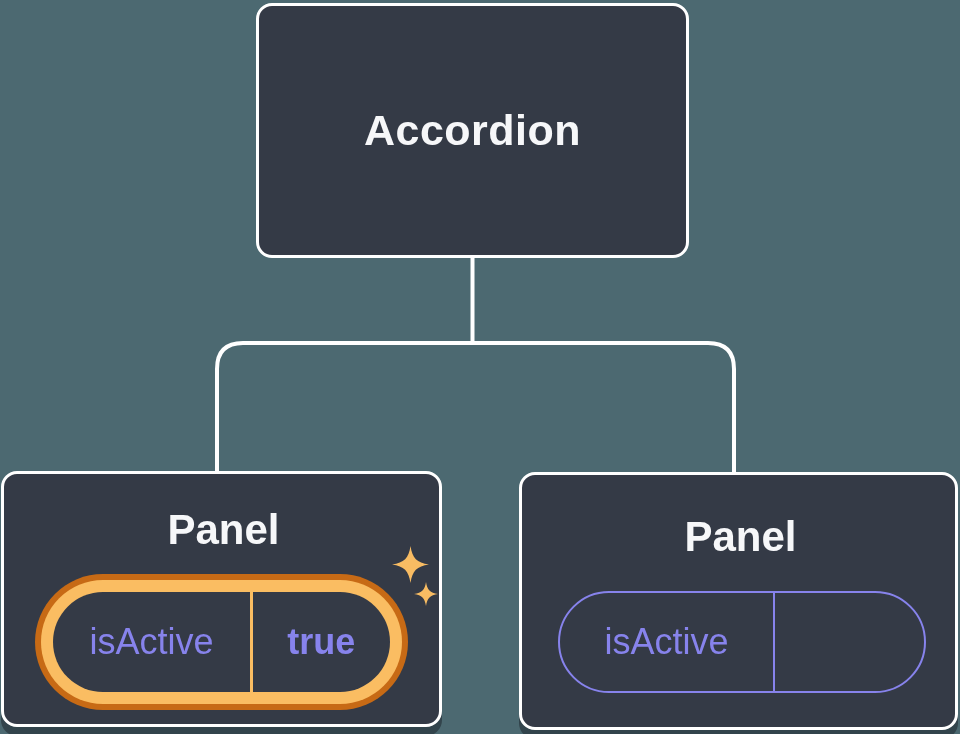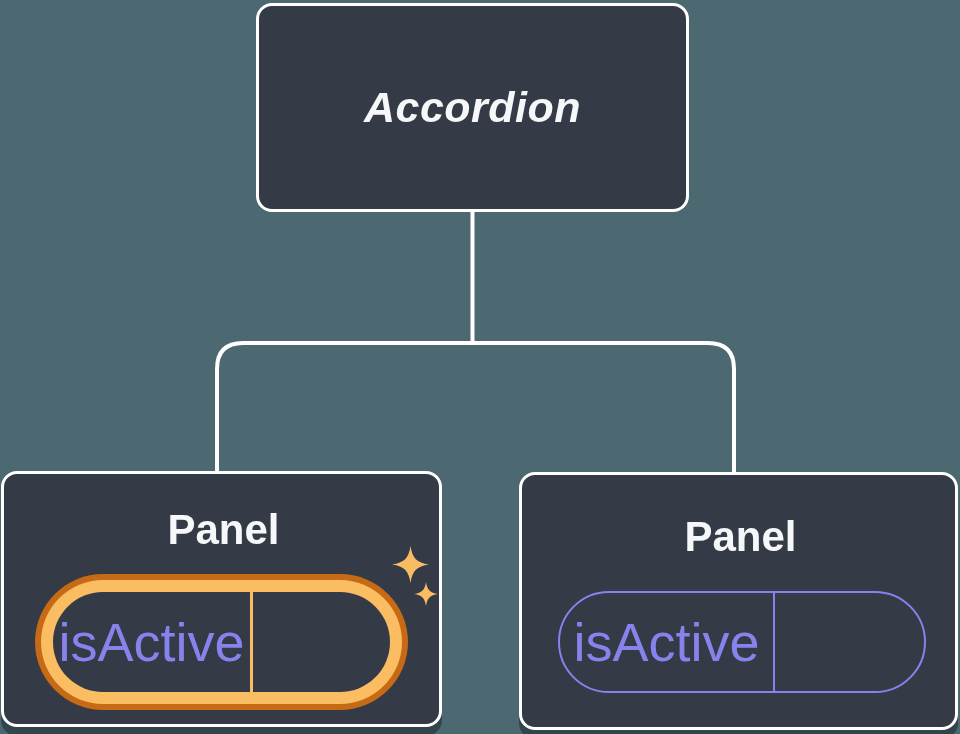--- a/index.html
+++ b/index.html
@@ -28,25 +28,24 @@
     background: #343A46;
     border: 3.5px solid #FFFFFF;
     border-radius: 16px;
     z-index: 2;
   }
   .node-box.shadowed {
     box-shadow: 0 9px 0 rgba(20, 25, 32, 0.45);
   }
   .accordion-box {
     left: 256px; top: 3px;
-    width: 433px; height: 209px;
+    width: 433px; height: 255px;
     display: flex;
     align-items: center;
     justify-content: center;
-    font-style: italic;
   }
   .node-title {
     color: #F6F7F9;
     font-size: 43px;
     font-weight: 600;
     letter-spacing: 0.5px;
   }
   .panel-box-left {
     left: 1px; top: 471px;
     width: 441px; height: 256px;
@@ -90,21 +89,21 @@
     background: #343A46;
     border-radius: 55px;
     display: flex;
     align-items: stretch;
   }
   .pill-cell {
     display: flex;
     align-items: center;
     justify-content: center;
     color: #8783EC;
-    font-size: 54px;
+    font-size: 36px;
   }
   .pill-cell.key { width: 58.5%; }
   .pill-cell.val { flex: 1; }
   .pill-cell.val-bold { font-weight: 700; }
   .pill-divider-active {
     width: 2.5px;
     background: #FABD62;
   }
   
   .pill-inactive {
@@ -145,20 +144,21 @@
   </div>
 
   <div class="node-box panel-box-left shadowed">
     <div class="panel-title">Panel</div>
 
     <div class="pill-active-outer">
       <div class="pill-active-mid">
         <div class="pill-active-inner">
           <div class="pill-cell key">isActive</div>
           <div class="pill-divider-active"></div>
+          <div class="pill-cell val val-bold">true</div>
         </div>
       </div>
     </div>
 
     <svg class="sparkle sparkle-large" viewBox="0 0 100 100" xmlns="http://www.w3.org/2000/svg" aria-hidden="true">
       <path d="M50 0 C55 33 67 45 100 50 C67 55 55 67 50 100 C45 67 33 55 0 50 C33 45 45 33 50 0 Z" fill="#F8BC63"></path>
     </svg>
     <svg class="sparkle sparkle-small" viewBox="0 0 100 100" xmlns="http://www.w3.org/2000/svg" aria-hidden="true">
       <path d="M50 0 C55 33 67 45 100 50 C67 55 55 67 50 100 C45 67 33 55 0 50 C33 45 45 33 50 0 Z" fill="#F8BC63"></path>
     </svg>

